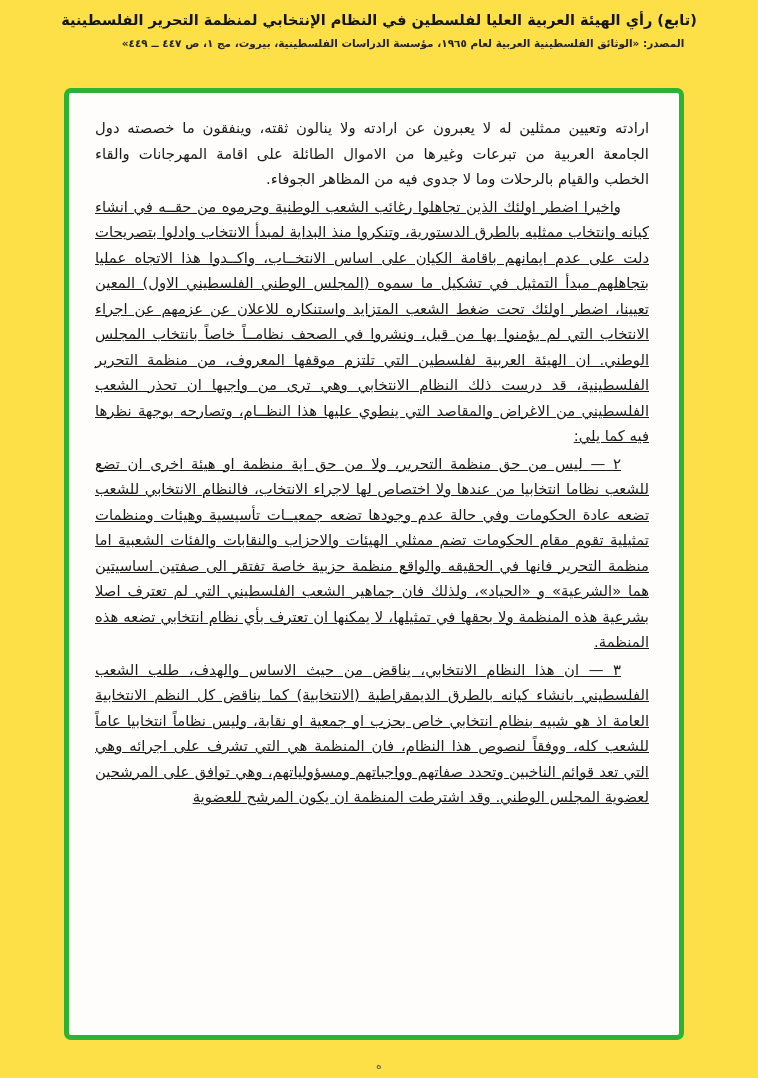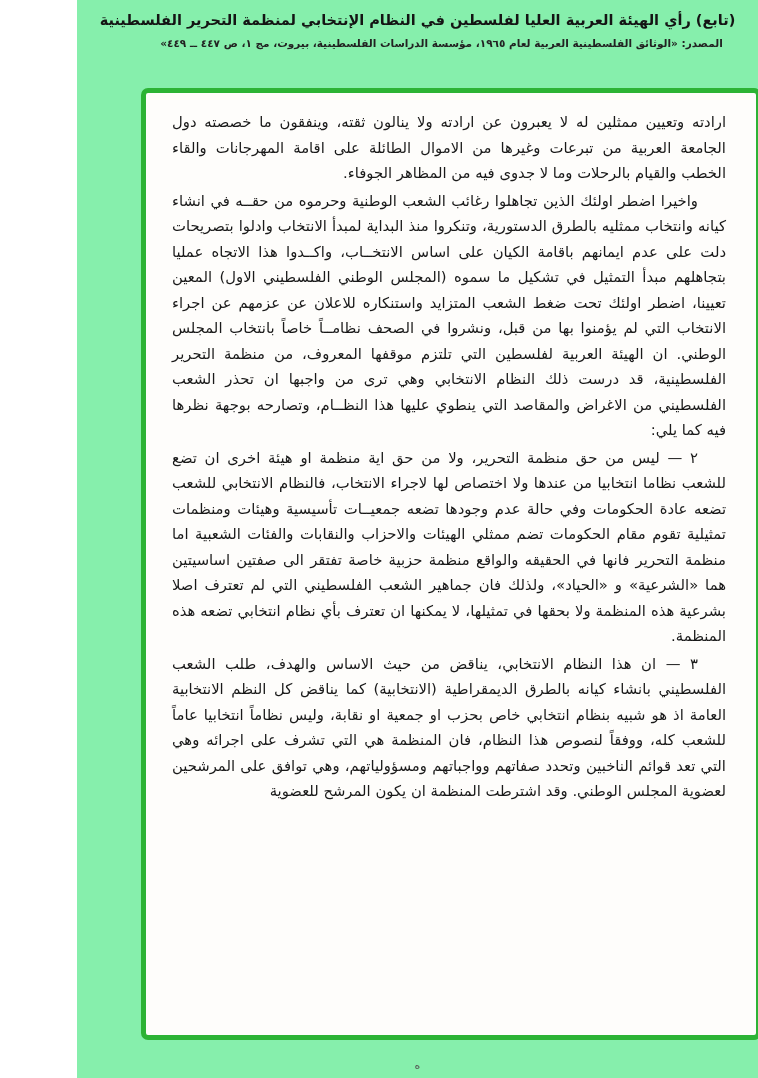--- a/index.html
+++ b/index.html
@@ -9,24 +9,24 @@
   }
   body {
     font-family: "DejaVu Sans", sans-serif;
     width: 758px;
     height: 1078px;
     position: relative;
     overflow: hidden;
     direction: rtl;
   }
   .sheet {
-    width: 681px;
+    width: 758px;
     height: 1078px;
     position: relative;
-    background: #86efac;
+    background: #fde047;
     color: #1c1c1c;
   }
   header {
     text-align: center;
     padding-top: 12px;
   }
   .doc-title {
     font-size: 14.5px;
     font-weight: bold;
     margin: 0;
@@ -45,31 +45,32 @@
     left: 64px;
     top: 88px;
     width: 620px;
     height: 952px;
     border: 5px solid #2cb335;
     border-radius: 7px;
     background: #fefdfb;
     box-sizing: border-box;
   }
   .text-block {
-    padding: 16px 30px 10px 26px;
+    padding: 22px 30px 10px 26px;
     font-size: 14.8px;
     line-height: 25.5px;
     text-align: justify;
     color: #191919;
   }
   .text-block p {
     margin: 0 0 2px 0;
   }
   .text-block p.indent {
     text-indent: 28px;
+    text-decoration: underline;
   }
   .text-block p.noindent {
     text-indent: 0;
   }
   .page-mark {
     position: absolute;
     bottom: 6px;
     left: 0;
     right: 0;
     text-align: center;

